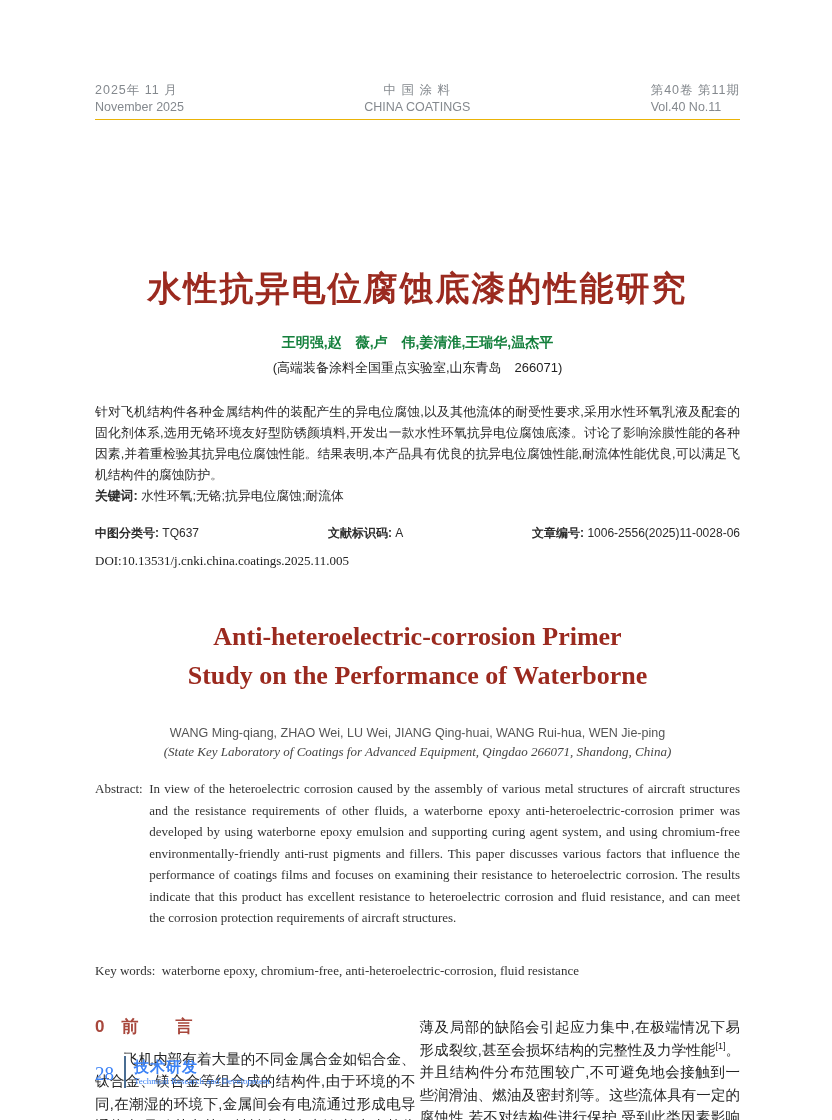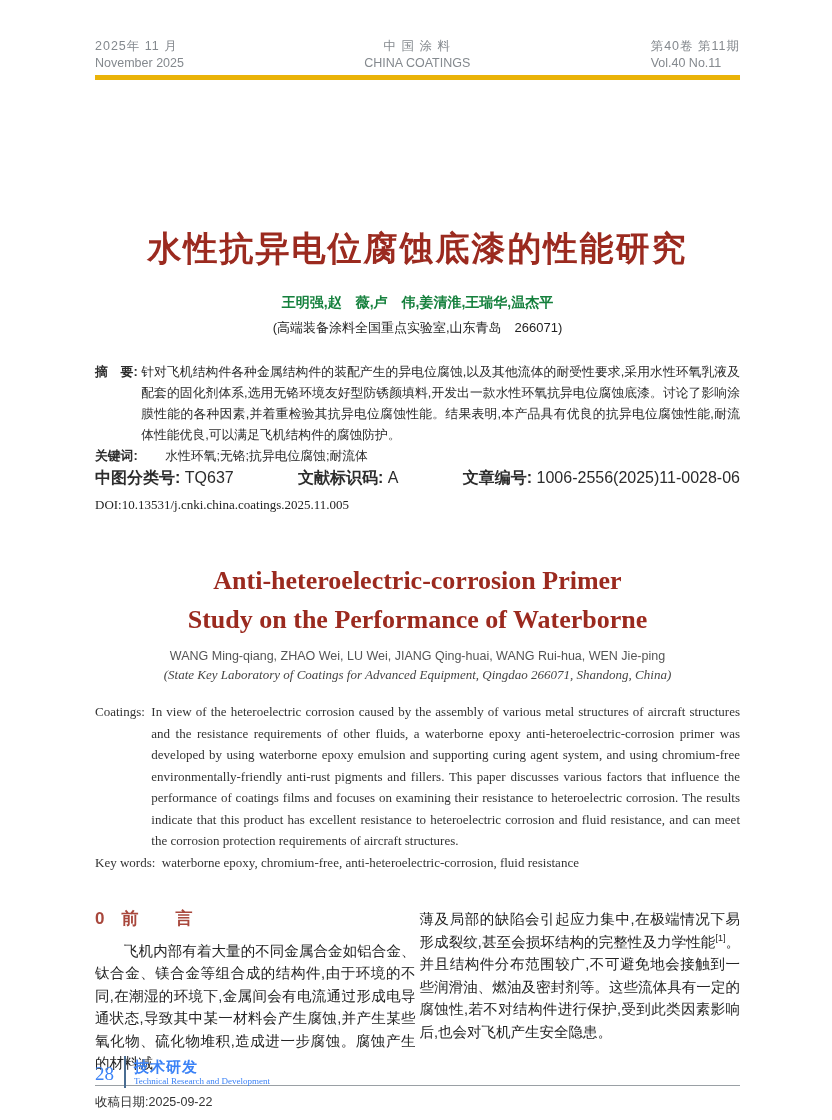--- a/index.html
+++ b/index.html
@@ -17,25 +17,25 @@
   }
 
   
   .jheader {
     display: flex;
     justify-content: space-between;
     align-items: flex-end;
     color: #84898e;
     font-size: 12.5px;
     line-height: 17px;
-    border-bottom: 5px solid #eab308;
+    border-bottom: 1px solid #eab308;
     padding-bottom: 3px;
   }
   .jheader .col { display: flex; flex-direction: column; }
-  .jheader .col.center { text-align: center; }
+  .jheader .col.center { text-align: center; margin-top: 44px; }
   .jheader .col.right { text-align: left; }
   .jheader .zh { letter-spacing: 1px; }
 
   
   .title-zh {
     margin-top: 146px;
     text-align: center;
     font-size: 34px;
     font-weight: bold;
     letter-spacing: 2px;
@@ -54,28 +54,28 @@
     font-size: 13px;
     color: #222;
   }
 
   
   .hang { display: flex; font-size: 12.8px; line-height: 21px; }
   .hang .hlabel { flex: 0 0 auto; white-space: pre; font-weight: bold; }
   .hang .htext  { flex: 1 1 auto; text-align: justify; }
   .abstract-zh { margin-top: 24px; }
   .abstract-zh .hlabel { font-weight: bold; }
-  .keywords-zh { margin-top: 0; gap: 24px; }
+  .keywords-zh { margin-top: 0; }
   .keywords-zh .hlabel { font-weight: bold; }
 
   .meta-row {
-    margin-top: 1px;
+    margin-top: 17px;
     display: flex;
     justify-content: space-between;
-    font-size: 16px;
+    font-size: 12px;
     line-height: 21px;
   }
   .meta-row b { font-weight: bold; }
   .doi-line {
     margin-top: 6px;
     font-family: "Liberation Serif", serif;
     font-size: 13px;
     line-height: 21px;
     color: #222;
   }
@@ -84,37 +84,38 @@
   .title-en {
     margin-top: 46px;
     text-align: center;
     font-family: "Liberation Serif", serif;
     font-weight: bold;
     font-size: 26px;
     line-height: 39px;
     color: #9b2a1f;
   }
   .authors-en {
-    margin-top: 10px;
+    margin-top: 31px;
     text-align: center;
     font-family: "Liberation Sans", sans-serif;
     font-size: 12.5px;
     color: #555;
   }
   .affil-en {
     margin-top: 4px;
     text-align: center;
     font-family: "Liberation Serif", serif;
     font-style: italic;
     font-size: 13px;
     color: #444;
   }
   .abstract-en, .keywords-en {
     font-family: "Liberation Serif", serif;
     color: #333;
+    margin-top: 31px;
   }
   .abstract-en { margin-top: 18px; }
   .abstract-en .hlabel, .keywords-en .hlabel { font-weight: normal; }
   .abstract-en.hang, .keywords-en.hang { font-size: 13px; line-height: 21.5px; }
 
   
   .body-cols {
     margin-top: 35px;
     display: flex;
     gap: 4px;
@@ -194,21 +195,20 @@
       <span class="zh">第40卷 第11期</span>
       <span>Vol.40  No.11</span>
     </div>
   </div>
 
   <h1 class="title-zh">水性抗异电位腐蚀底漆的性能研究</h1>
   <div class="authors-zh">王明强,赵　薇,卢　伟,姜清淮,王瑞华,温杰平</div>
   <div class="affil-zh">(高端装备涂料全国重点实验室,山东青岛　266071)</div>
 
   <div class="hang abstract-zh">
-    <span class="hlabel">摘　要: </span>
     <span class="htext">针对飞机结构件各种金属结构件的装配产生的异电位腐蚀,以及其他流体的耐受性要求,采用水性环氧乳液及配套的固化剂体系,选用无铬环境友好型防锈颜填料,开发出一款水性环氧抗异电位腐蚀底漆。讨论了影响涂膜性能的各种因素,并着重检验其抗异电位腐蚀性能。结果表明,本产品具有优良的抗异电位腐蚀性能,耐流体性能优良,可以满足飞机结构件的腐蚀防护。</span>
   </div>
 
   <div class="hang keywords-zh">
     <span class="hlabel">关键词: </span>
     <span class="htext">水性环氧;无铬;抗异电位腐蚀;耐流体</span>
   </div>
 
   <div class="meta-row">
     <span><b>中图分类号: </b><span>TQ637</span></span>
@@ -218,21 +218,21 @@
   <div class="doi-line">DOI:10.13531/j.cnki.china.coatings.2025.11.005</div>
 
   <div class="title-en">
     <div>Anti-heteroelectric-corrosion Primer</div>
     <div>Study on the Performance of Waterborne</div>
   </div>
   <div class="authors-en">WANG Ming-qiang, ZHAO Wei, LU Wei, JIANG Qing-huai, WANG Rui-hua, WEN Jie-ping</div>
   <div class="affil-en">(State Key Laboratory of Coatings for Advanced Equipment, Qingdao 266071, Shandong, China)</div>
 
   <div class="hang abstract-en">
-    <span class="hlabel">Coatings:  </span>
+    <span class="hlabel">Abstract:  </span>
     <span class="htext">In view of the heteroelectric corrosion caused by the assembly of various metal structures of aircraft structures and the resistance requirements of other fluids, a waterborne epoxy anti-heteroelectric-corrosion primer was developed by using waterborne epoxy emulsion and supporting curing agent system, and using chromium-free environmentally-friendly anti-rust pigments and fillers. This paper discusses various factors that influence the performance of coatings films and focuses on examining their resistance to heteroelectric corrosion. The results indicate that this product has excellent resistance to heteroelectric corrosion and fluid resistance, and can meet the corrosion protection requirements of aircraft structures.</span>
   </div>
 
   <div class="hang keywords-en">
     <span class="hlabel">Key words:  </span>
     <span class="htext">waterborne epoxy, chromium-free, anti-heteroelectric-corrosion, fluid resistance</span>
   </div>
 
   <div class="body-cols">
     <div class="bcol">

